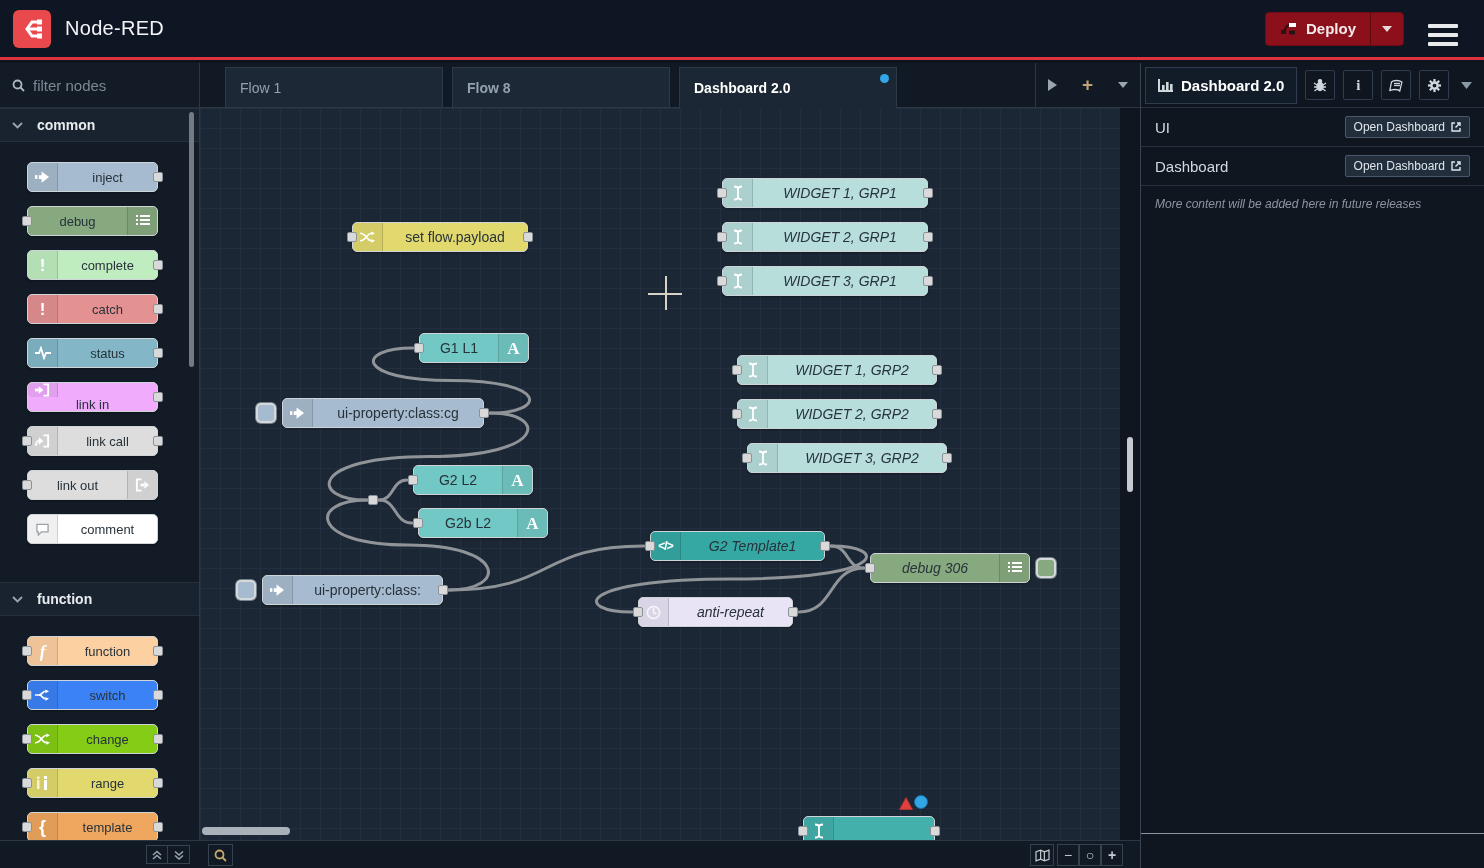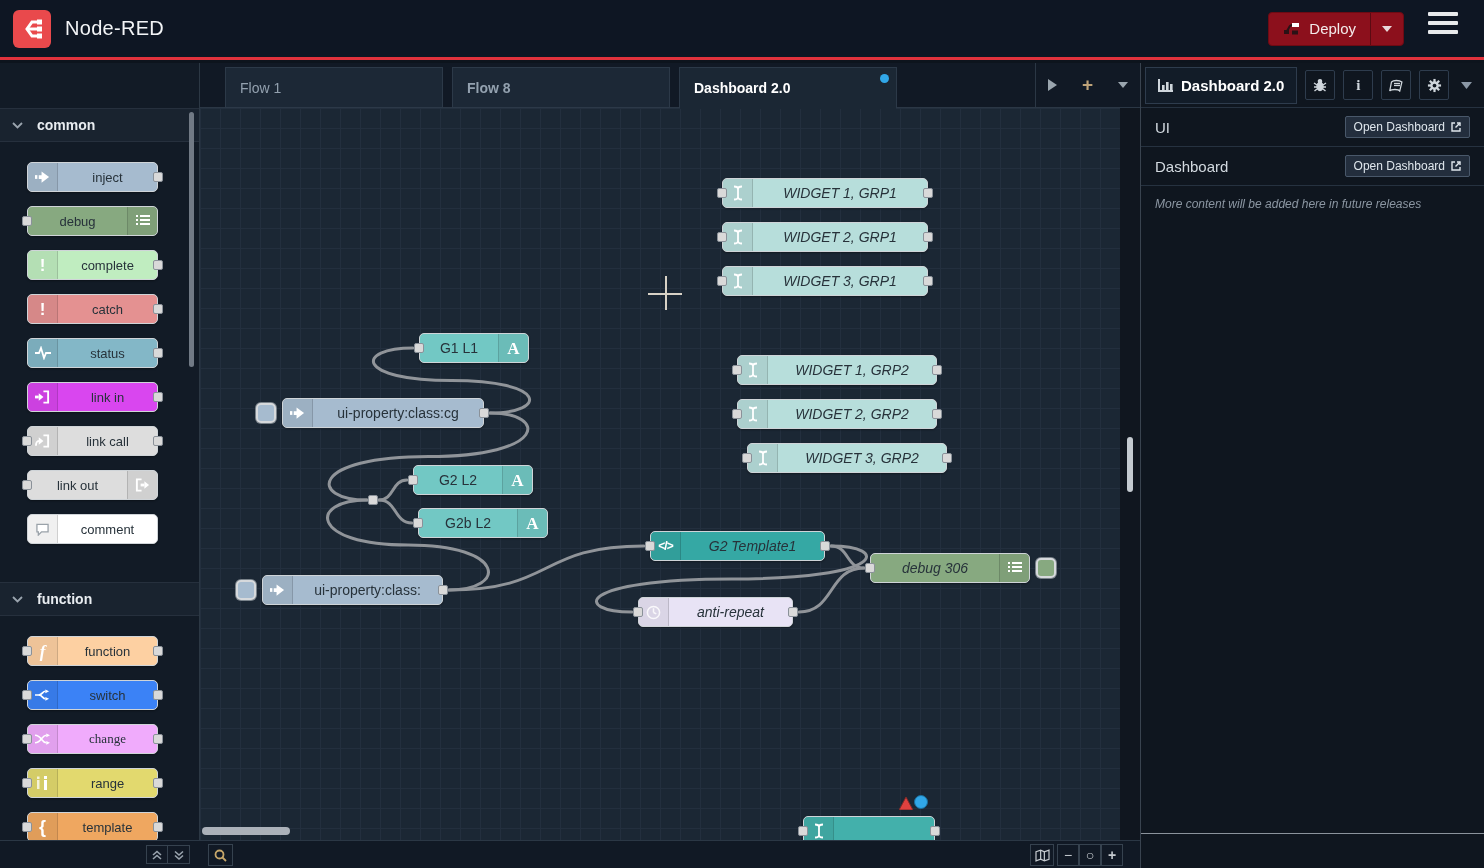--- a/index.html
+++ b/index.html
@@ -7,21 +7,21 @@
               font-family:"Liberation Sans", sans-serif; }
   #app { position:relative; width:1484px; height:836px; }
 
   
   .header { position:absolute; left:0; top:0; width:1484px; height:60px;
             background:#0e1623; border-bottom:3px solid #e0323c;
             display:flex; align-items:center; }
   .logo { width:38px; height:38px; margin-left:13px; background:#e9494c; border-radius:6px;
           display:flex; align-items:center; justify-content:center; }
   .app-title { color:#f2f4f6; font-size:20px; margin-left:14px; letter-spacing:.3px; }
-  .header-right { margin-left:auto; display:flex; align-items:flex-start; }
+  .header-right { margin-left:auto; display:flex; align-items:flex-end;font-weight:bold; }
   .deploy { display:flex; align-items:center; background:#8C101C; border:1px solid #6e0a13;
             border-radius:4px; height:34px; color:#f3eaea; cursor:pointer; }
   .deploy-main { display:flex; align-items:center; gap:9px; padding:0 14px; font-size:15px; }
   .deploy-caret { border-left:1px solid rgba(0,0,0,.35); height:100%; display:flex;
                   align-items:center; padding:0 11px; }
   .hamburger { width:30px; height:22px; margin:0 26px 0 24px; display:flex;
                flex-direction:column; justify-content:space-between; cursor:pointer; }
   .hamburger div { height:4px; background:#e8eaec; border-radius:1px; }
 
   
@@ -162,20 +162,29 @@
       </div>
       <div class="hamburger">
         <div></div>
           <div></div>
           <div></div>
       </div>
     </div>
   </div>
 
   <div class="palette">
+    <div class="palette-search">
+      <span style="display:flex">
+        <svg width="13" height="13" viewBox="0 0 13 13">
+          <circle cx="5.5" cy="5.5" r="4" stroke="#aeb8c2" stroke-width="1.8" fill="none"></circle>
+          <line x1="8.5" y1="8.5" x2="12" y2="12" stroke="#aeb8c2" stroke-width="1.8"></line>
+        </svg>
+      </span>
+      <input placeholder="filter nodes" style="">
+    </div>
     <div class="palette-body" id="palette-body">
         <div class="cat-header">
           <svg width="11" height="7" viewBox="0 0 11 7" fill="none" stroke="#9aa4ae" stroke-width="1.8">
             <path d="M1,1 L5.5,5.5 L10,1"></path>
           </svg>
           <span>common</span>
         </div>
         <div class="cat-items">
           <div class="node pal-item" style="background: rgb(166, 187, 207);">
             <div class="icon-box l">
@@ -217,21 +226,21 @@
           </div>
           <div class="node pal-item" style="background: rgb(131, 183, 199);">
             <div class="icon-box l">
               <svg width="16" height="14" viewBox="0 0 16 14" stroke="#ffffff" fill="none" stroke-width="1.8">
                 <polyline points="0,7 4,7 6,2 9,12 11,7 16,7"></polyline>
               </svg>
             </div>
             <div class="lbl">status</div>
             <div class="port out"></div>
           </div>
-          <div class="node pal-item" style="background: #d946ef;">
+          <div class="node pal-item" style="background: #f0abfc; flex-direction: column;">
             <div class="icon-box l">
               <svg width="15" height="14" viewBox="0 0 16 14">
                 <path d="M9,1 h5 v12 h-5" stroke="#fff" stroke-width="2" fill="none"></path>
                 <polygon points="4,3 9,7 4,11" fill="#fff"></polygon>
                 <rect x="0" y="5.5" width="4" height="3" fill="#fff"></rect>
               </svg>
             </div>
             <div class="lbl">link in</div>
             <div class="port out"></div>
           </div>
@@ -288,21 +297,21 @@
                 <path d="M0,7 h4 C8,7 8,3 11,3"></path>
                 <path d="M4,7 C8,7 8,11 11,11"></path>
                 <polygon points="11,1 15,3 11,5" fill="#fff" stroke="none"></polygon>
                 <polygon points="11,9 15,11 11,13" fill="#fff" stroke="none"></polygon>
               </svg>
             </div>
             <div class="lbl">switch</div>
             <div class="port in"></div>
             <div class="port out"></div>
           </div>
-          <div class="node pal-item" style="background: #f0abfc; font-family: Liberation Serif, serif;">
+          <div class="node pal-item" style="background: #84cc16;">
             <div class="icon-box l">
               <svg width="15" height="14" viewBox="0 0 16 14" stroke="#ffffff" fill="none" stroke-width="1.8">
                 <path d="M0,3 C7,3 7,11 12,11"></path>
                 <path d="M0,11 C7,11 7,3 12,3"></path>
                 <polygon points="12,1 16,3 12,5" fill="#fff" stroke="none"></polygon>
                 <polygon points="12,9 16,11 12,13" fill="#fff" stroke="none"></polygon>
               </svg>
             </div>
             <div class="lbl">change</div>
             <div class="port in"></div>
@@ -379,20 +388,33 @@
           <path d="M290,305 C348,305 348,272.5 251.5,272.5 C155,272.5 155,240 213,240" fill="none" stroke="#909499" stroke-width="3" stroke-linecap="round"></path>
           <path d="M290,305 C348,305 348,348.5 228.5,348.5 C109,348.5 109,392 167,392" fill="none" stroke="#909499" stroke-width="3" stroke-linecap="round"></path>
           <path d="M179,392 C194.4,392 191.6,372 207,372" fill="none" stroke="#909499" stroke-width="3" stroke-linecap="round"></path>
           <path d="M179,392 C197.15,392 193.85,415 212,415" fill="none" stroke="#909499" stroke-width="3" stroke-linecap="round"></path>
           <path d="M249,482 C307,482 307,437 208,437 C109,437 109,392 167,392" fill="none" stroke="#909499" stroke-width="3" stroke-linecap="round"></path>
           <path d="M249,482 C356.25,482 336.75,438 444,438" fill="none" stroke="#909499" stroke-width="3" stroke-linecap="round"></path>
           <path d="M631,438 C649.15,438 645.85,460 664,460" fill="none" stroke="#909499" stroke-width="3" stroke-linecap="round"></path>
           <path d="M631,438 C689,438 689,471 531.5,471 C374,471 374,504 432,504" fill="none" stroke="#909499" stroke-width="3" stroke-linecap="round"></path>
           <path d="M599,504 C634.75,504 628.25,460 664,460" fill="none" stroke="#909499" stroke-width="3" stroke-linecap="round"></path>
         </svg>
+    <div class="node" style="background: rgb(226, 217, 110); left: 152px; top: 114px; width: 176px;">
+          <div class="icon-box l">
+            <svg width="15" height="14" viewBox="0 0 16 14" stroke="#ffffff" fill="none" stroke-width="1.8">
+              <path d="M0,3 C7,3 7,11 12,11"></path>
+              <path d="M0,11 C7,11 7,3 12,3"></path>
+              <polygon points="12,1 16,3 12,5" fill="#fff" stroke="none"></polygon>
+              <polygon points="12,9 16,11 12,13" fill="#fff" stroke="none"></polygon>
+            </svg>
+          </div>
+          <div class="lbl">set flow.payload</div>
+          <div class="port in"></div>
+          <div class="port out"></div>
+        </div>
         <div class="node" style="background: rgb(183, 222, 219); left: 522px; top: 70px; width: 206px;">
           <div class="icon-box l">
             <svg width="10" height="16" viewBox="0 0 10 16" stroke="#fff" stroke-width="1.8" fill="none">
               <path d="M1,1.5 C3,1.5 5,2 5,4 L5,12 C5,14 3,14.5 1,14.5 M9,1.5 C7,1.5 5,2 5,4 M9,14.5 C7,14.5 5,14 5,12"></path>
             </svg>
           </div>
           <div class="lbl it">WIDGET 1, GRP1</div>
           <div class="port in"></div>
           <div class="port out"></div>
         </div>

